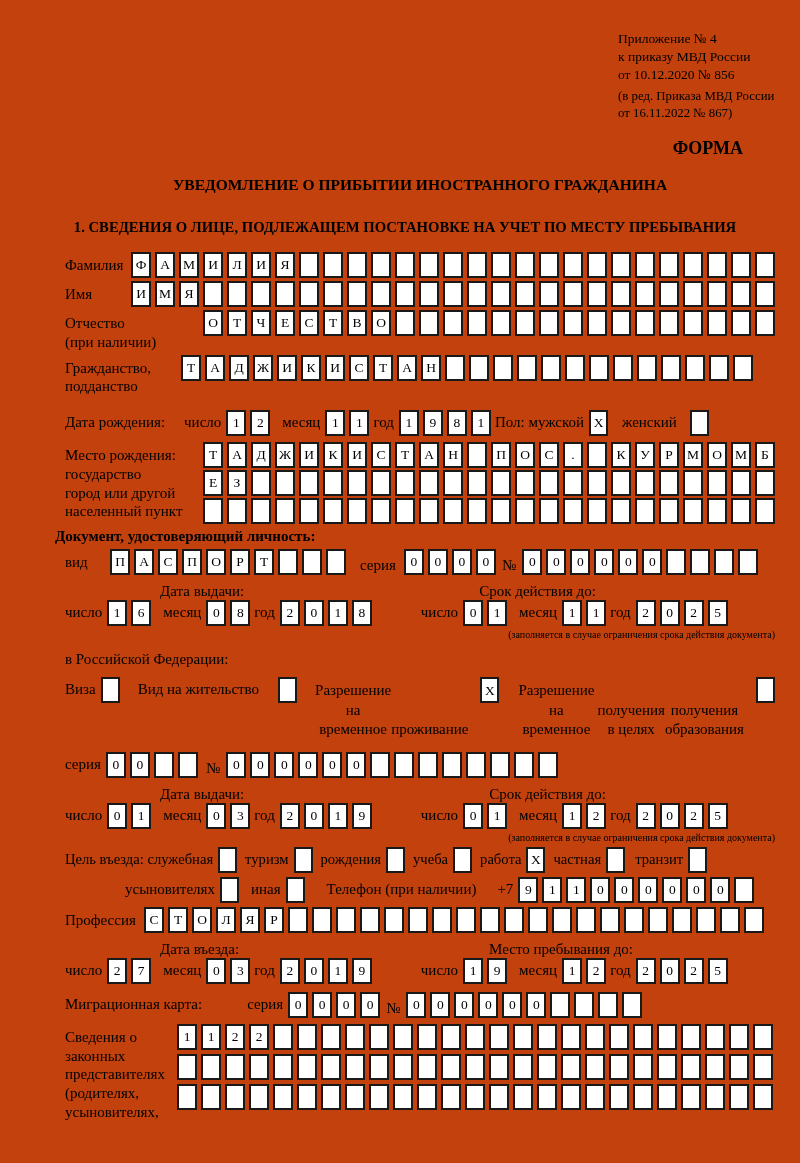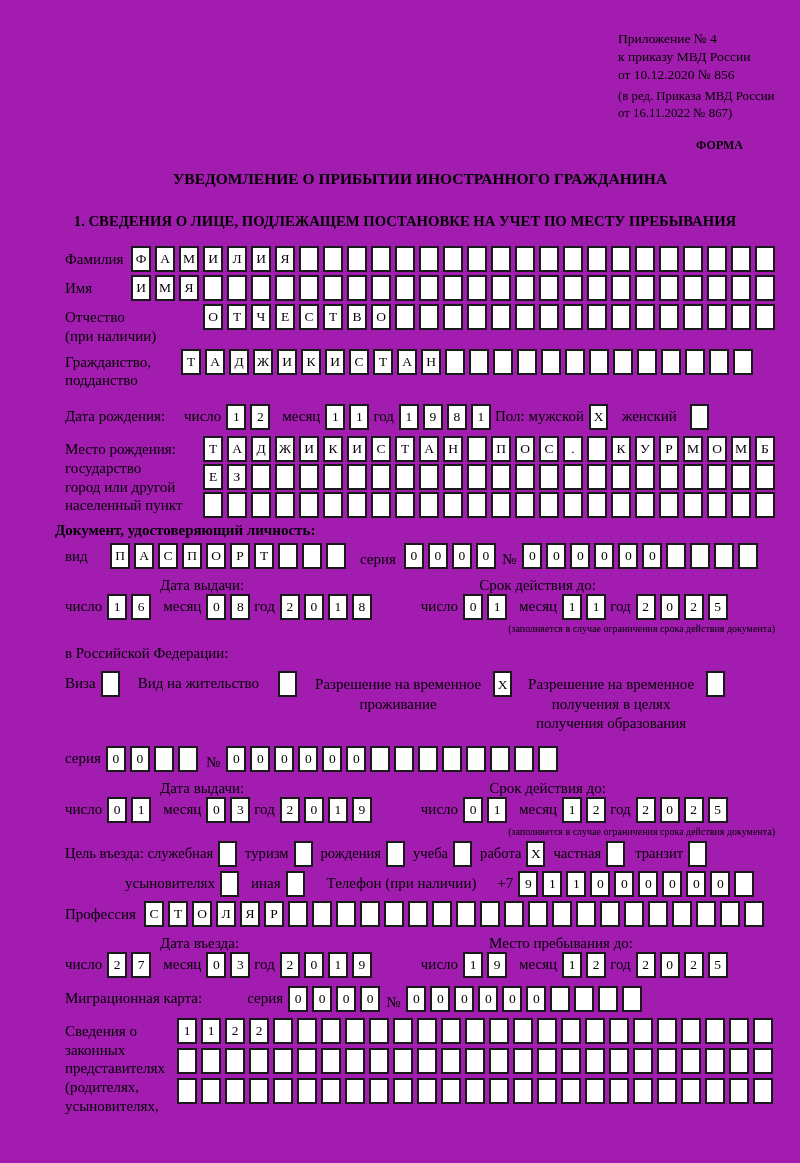--- a/index.html
+++ b/index.html
@@ -1,45 +1,45 @@
 <!DOCTYPE html>
 <html><head>
 <meta charset="utf-8">
 <style>
   * { box-sizing: border-box; }
   body { margin: 0; background: #fff; }
   .page {
-    width: 800px; height: 1163px; background: #a21caf; color: #000;
+    width: 800px; height: 1163px; background: #c2410c; color: #000;
     font-family: "Liberation Serif", "DejaVu Serif", serif;
     font-size: 15px; position: relative; overflow: hidden;
     padding: 30px 25px 10px 65px;
   }
   .apx { margin-left: 553px; width: 225px; font-size: 13.5px; line-height: 1.32; }
   .apx-line { white-space: nowrap; }
   .amend { font-size: 12.8px; margin-top: 5px; }
-  .forma { text-align: right; padding-right: 32px; font-weight: bold; margin-top: 16px; font-size: 12px; }
+  .forma { text-align: right; padding-right: 32px; font-weight: bold; margin-top: 16px; font-size: 18px; }
   .title { text-align: center; font-weight: bold; font-size: 15.5px; line-height: 1.55; margin-top: 14px; }
   .title-underline { display: inline-block; width: 56px; border-bottom: 2.5px solid #3a3a3a; height: 0.85em; margin-left: 10px; }
   .h1 { font-weight: bold; font-size: 14.7px; margin-top: 22px; margin-bottom: 16px; text-align: center; margin-left: -30px; white-space: nowrap; }
   .row { display: flex; align-items: flex-start; margin-bottom: 3px; }
   .lbl { flex: none; padding-top: 4px; line-height: 1.25; }
   .cells { display: flex; flex: none; }
   .cell, .cb {
     width: 20px; height: 26px; border: 2px solid #191919; margin-right: 4px;
     display: inline-flex; align-items: center; justify-content: center;
     font-size: 13.5px; flex: none; background: #fff; line-height: 1;
   }
   .cb { width: 19px; margin-right: 0; }
   .dl { flex: none; padding-top: 4px; margin-right: 5px; }
   .ml8 { margin-left: 8px; }
   .dgroup { display: flex; align-items: flex-start; flex: none; }
   .dhead { display: flex; font-size: 15px; margin-top: 8px; }
   .note { font-size: 10px; text-align: right; margin-top: 1px; }
   .intro { line-height: 1.55; margin-top: 8px; }
-  .optlines { display: flex; flex-direction: column; text-align: center; line-height: 1.3; padding-top: 4px; }
+  .optlines { display: flex; text-align: center; line-height: 1.3; padding-top: 4px; align-items: flex-end; }
   .vrow { display: flex; align-items: flex-start; margin-top: 6px; }
   .prow { display: flex; align-items: flex-start; margin-top: 4px; }
   .gap14 { width: 14px; flex: none; }
   .stack { display: flex; flex-direction: column; gap: 2px; }
 </style>
 </head>
 <body>
 
 <div class="page">
 

